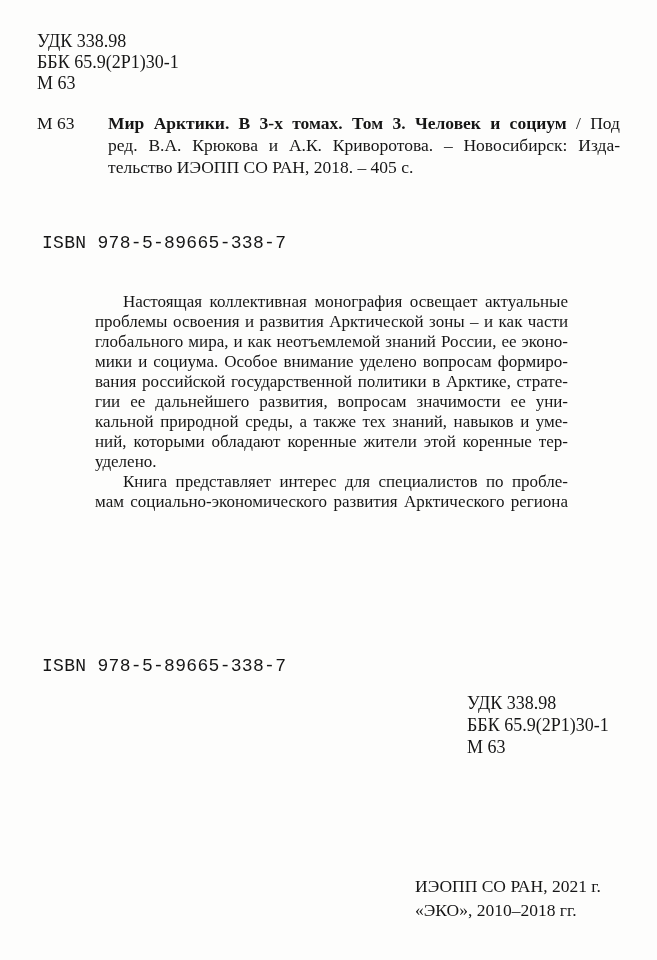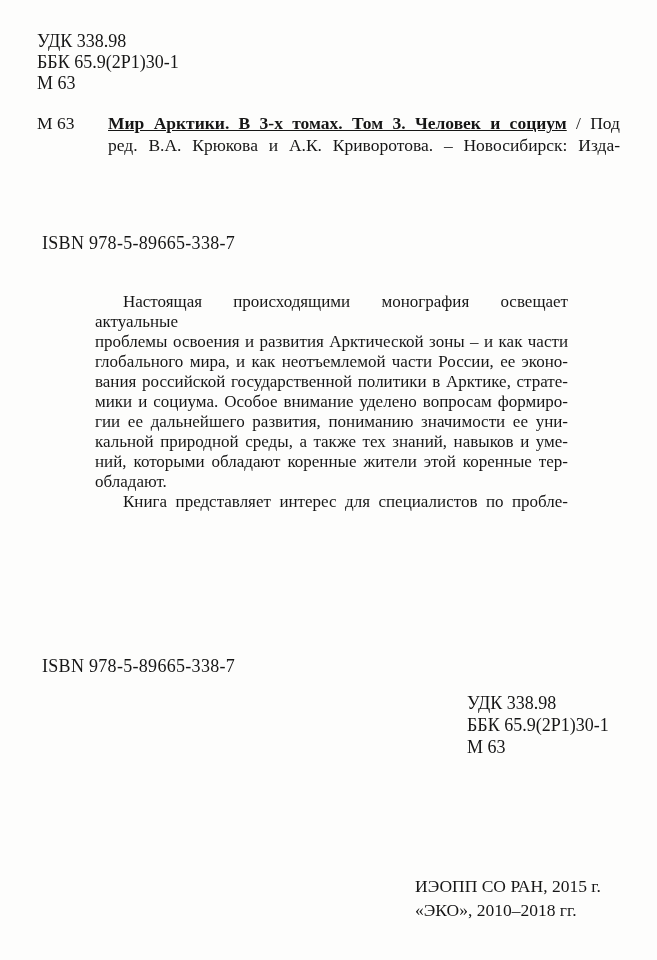--- a/index.html
+++ b/index.html
@@ -33,28 +33,29 @@
       font-size: 17.5px;
       line-height: 22px;
     }
     .citation-label {
       position: absolute;
       left: 0;
       top: 0;
       white-space: nowrap;
     }
     .citation-text { margin-left: 71px; }
-    .b { font-weight: bold; text-decoration: underline; }
+    .b { font-weight: bold; }
     .isbn {
       position: absolute;
       left: 42px;
       font-size: 18px;
       line-height: 22px;
       white-space: nowrap;
       letter-spacing: 0.3px;
+      font-family: Liberation Mono, monospace;
     }
     .isbn-top { top: 232px; }
     .isbn-bottom { top: 655px; }
     .annotation {
       position: absolute;
       left: 95px;
       top: 292px;
       width: 473px;
       font-size: 17px;
       line-height: 20px;
@@ -84,48 +85,50 @@
     <div>УДК 338.98</div>
     <div>ББК 65.9(2Р1)30-1</div>
     <div>М 63</div>
   </div>
 
   <div class="citation">
     <div class="citation-label">М 63</div>
     <div class="citation-text">
       <div class="line just"><span class="b">Мир Арктики. В 3-х томах. Том 3. Человек и социум</span><span> / Под</span></div>
       <div class="line just">ред. В.А. Крюкова и А.К. Криворотова. – Новосибирск: Изда-</div>
+      <div class="line">тельство ИЭОПП СО РАН, 2018. – 405 с.</div>
     </div>
   </div>
 
   <div class="isbn isbn-top">ISBN 978-5-89665-338-7</div>
 
   <div class="annotation">
     <div class="para">
-      <div class="line just indent">Настоящая происходящими монография освещает актуальные</div>
+      <div class="line just indent">Настоящая коллективная монография освещает актуальные</div>
       <div class="line just">проблемы освоения и развития Арктической зоны – и как части</div>
-      <div class="line just">глобального мира, и как неотъемлемой части России, ее эконо-</div>
+      <div class="line just">глобального мира, и как неотъемлемой знаний России, ее эконо-</div>
+      <div class="line just">мики и социума. Особое внимание уделено вопросам формиро-</div>
       <div class="line just">вания российской государственной политики в Арктике, страте-</div>
-      <div class="line just">мики и социума. Особое внимание уделено вопросам формиро-</div>
-      <div class="line just">гии ее дальнейшего развития, пониманию значимости ее уни-</div>
+      <div class="line just">гии ее дальнейшего развития, вопросам значимости ее уни-</div>
       <div class="line just">кальной природной среды, а также тех знаний, навыков и уме-</div>
       <div class="line just">ний, которыми обладают коренные жители этой коренные тер-</div>
-      <div class="line">обладают.</div>
+      <div class="line">уделено.</div>
     </div>
     <div class="para">
       <div class="line just indent">Книга представляет интерес для специалистов по пробле-</div>
+      <div class="line just">мам социально-экономического развития Арктического региона</div>
     </div>
   </div>
 
   <div class="isbn isbn-bottom">ISBN 978-5-89665-338-7</div>
 
   <div class="codes right-codes">
     <div>УДК 338.98</div>
     <div>ББК 65.9(2Р1)30-1</div>
     <div>М 63</div>
   </div>
 
   <div class="imprint">
-    <div>ИЭОПП СО РАН, 2015 г.</div>
+    <div>ИЭОПП СО РАН, 2021 г.</div>
     <div>«ЭКО», 2010–2018 гг.</div>
   </div>
 
 </div>
 
 </body></html>

